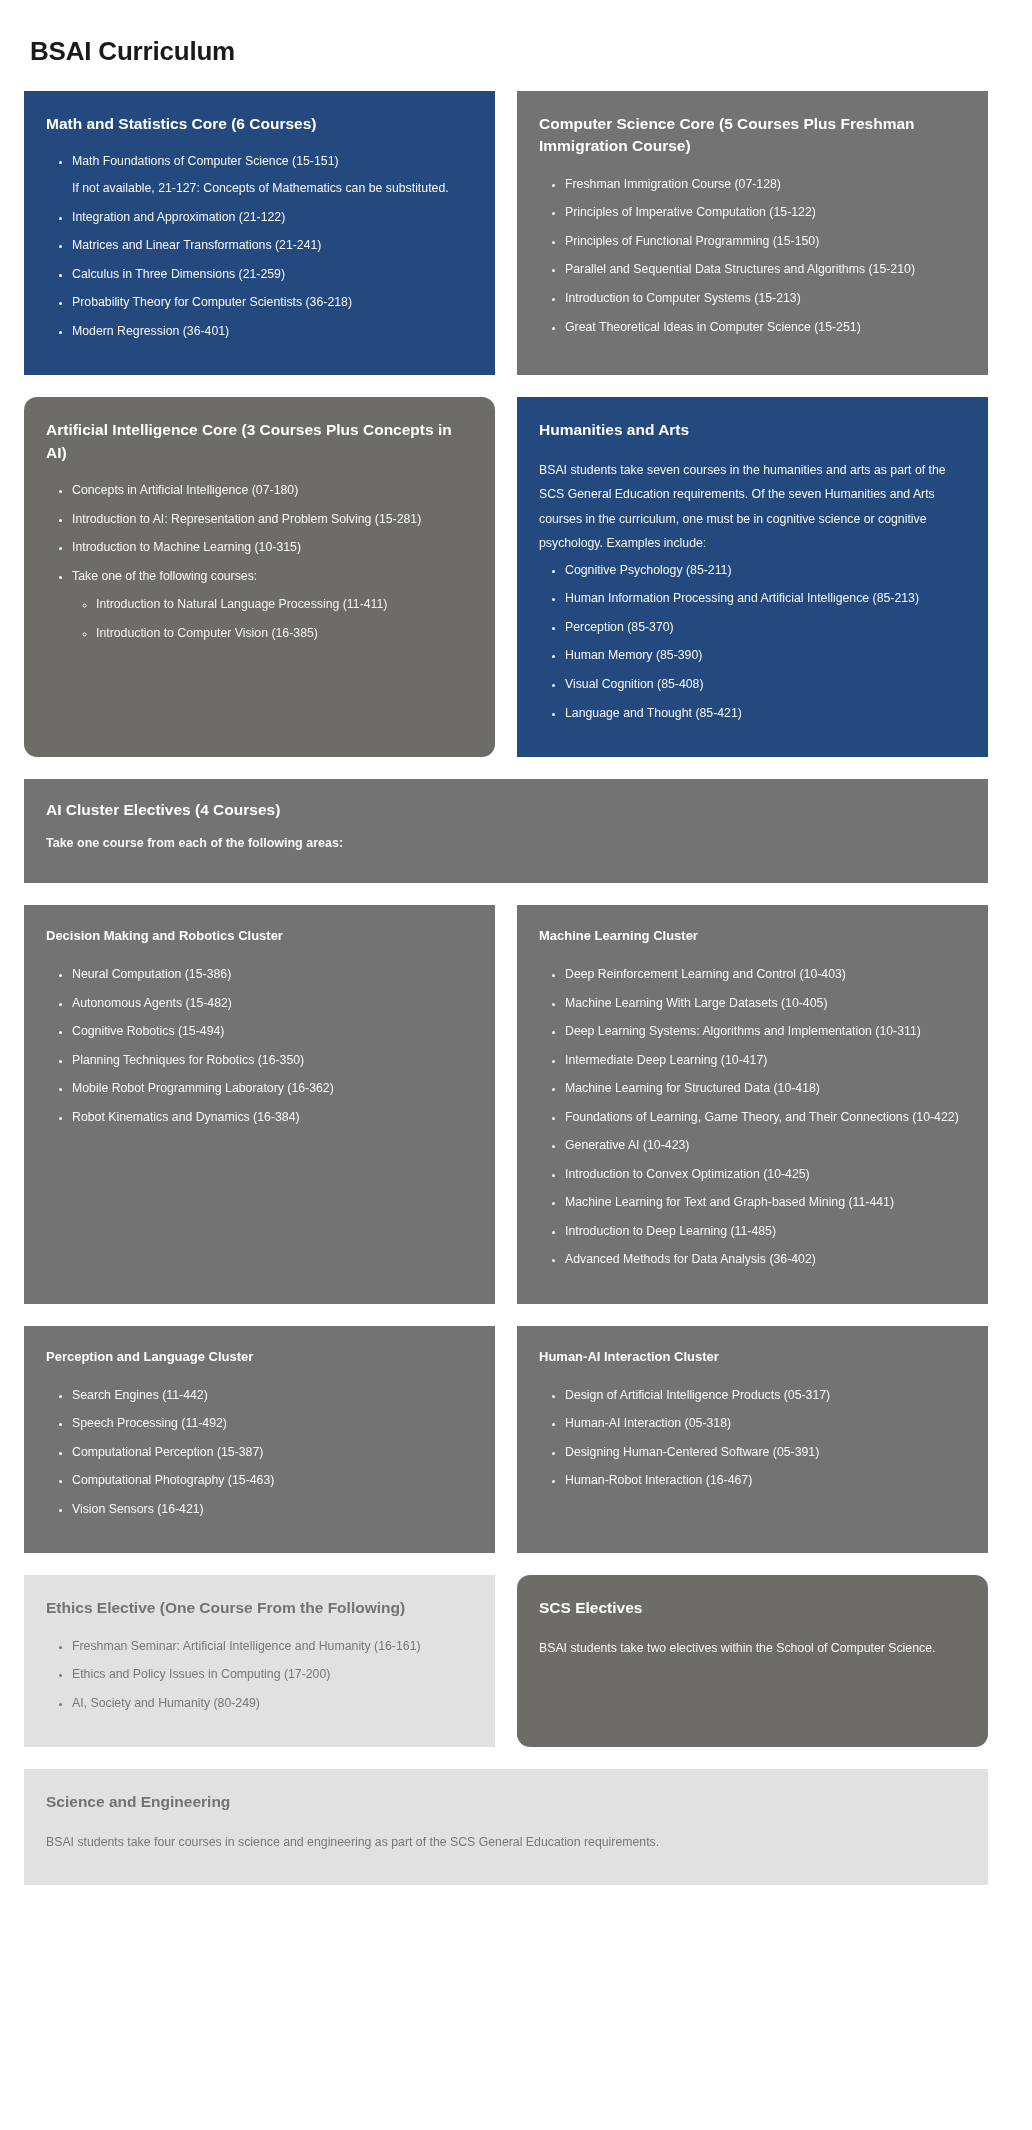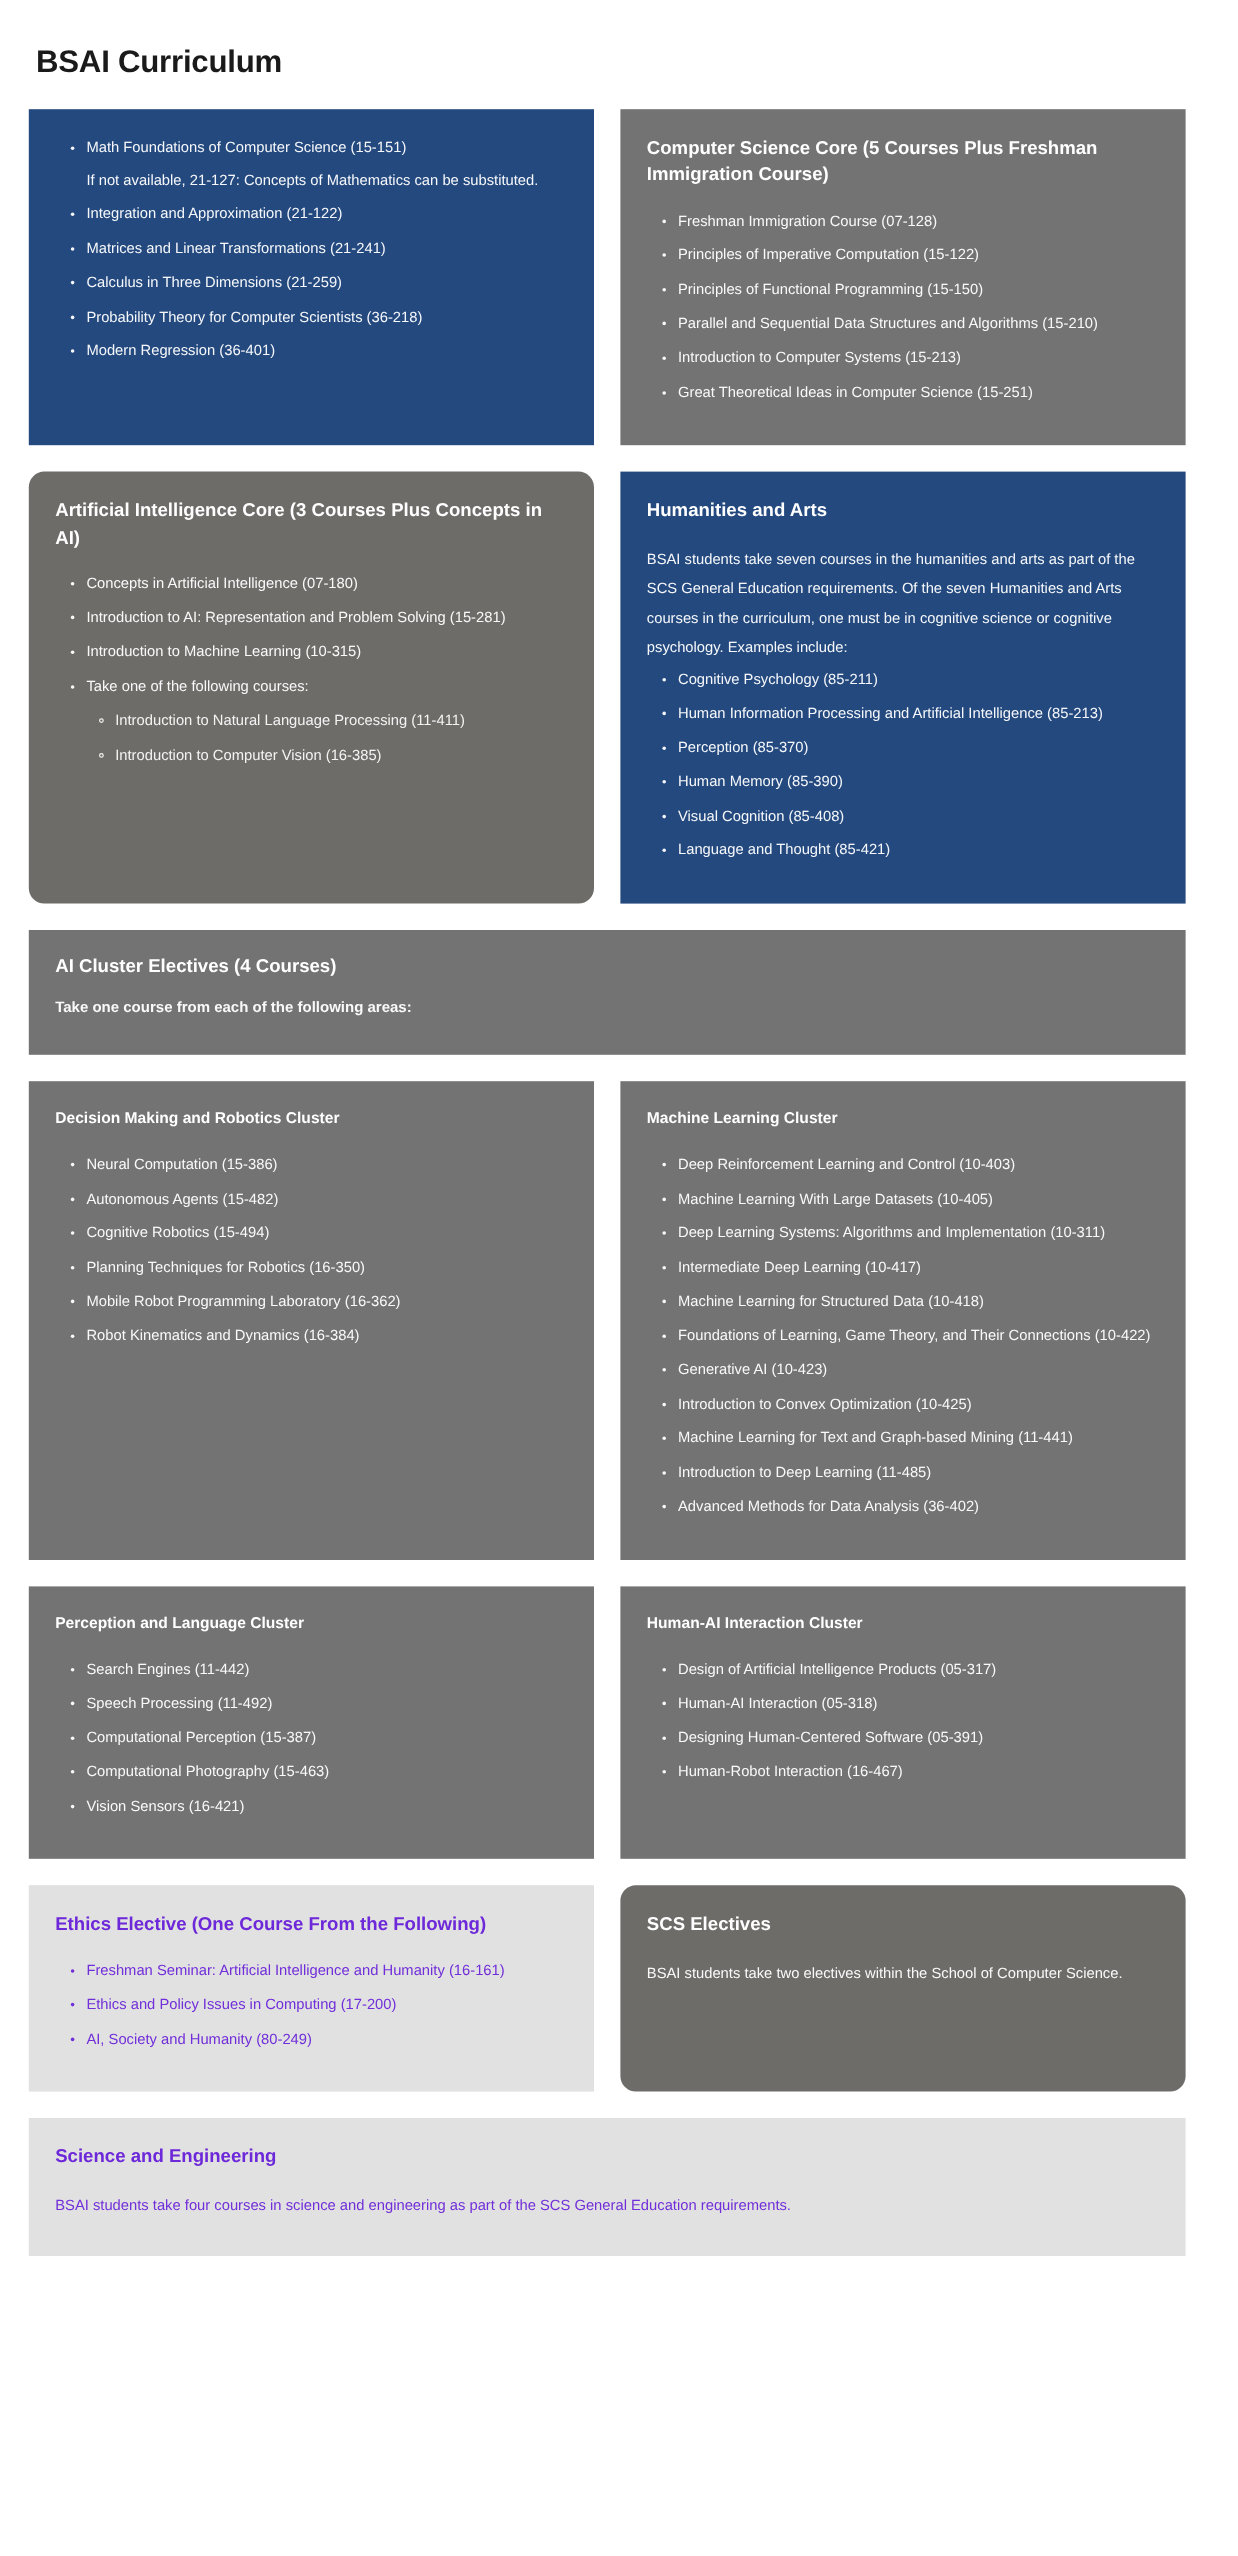--- a/index.html
+++ b/index.html
@@ -41,21 +41,21 @@
     flex: 1 1 0;
     min-width: 0;
     padding: 22px 22px 26px 22px;
     display: flex;
     flex-direction: column;
   }
   .card.full { flex: 1 1 100%; }
   .card-navy   { background: #23497f; color: #ffffff; }
   .card-teal   { background: #737373; color: #ffffff; }
   .card-gray   { background: #6d6c69; color: #ffffff; border-radius: 13px; }
-  .card-light  { background: #e1e1e1; color: #6d28d9; }
+  .card-light  { background: #e1e1e1; color: #737373; }
 
   .card h2 {
     font-size: 15.5px;
     font-weight: bold;
     line-height: 1.45;
     margin: 0 0 16px 0;
     color: inherit;
   }
   .card h3 {
     font-size: 13px;
@@ -112,20 +112,21 @@
 
 <div class="page">
 
   <h1 class="page-title">BSAI Curriculum</h1>
 
   <div class="grid">
 
     <div class="row">
 
       <div class="card card-navy">
+        <h2>Math and Statistics Core (6 Courses)</h2>
         <ul>
           <li>
             <span>Math Foundations of Computer Science (15-151)</span>
             <span class="note">If not available, 21-127: Concepts of Mathematics can be substituted.</span>
           </li>
           <li>Integration and Approximation (21-122)</li>
           <li>Matrices and Linear Transformations (21-241)</li>
           <li>Calculus in Three Dimensions (21-259)</li>
           <li>Probability Theory for Computer Scientists (36-218)</li>
           <li>Modern Regression (36-401)</li>

